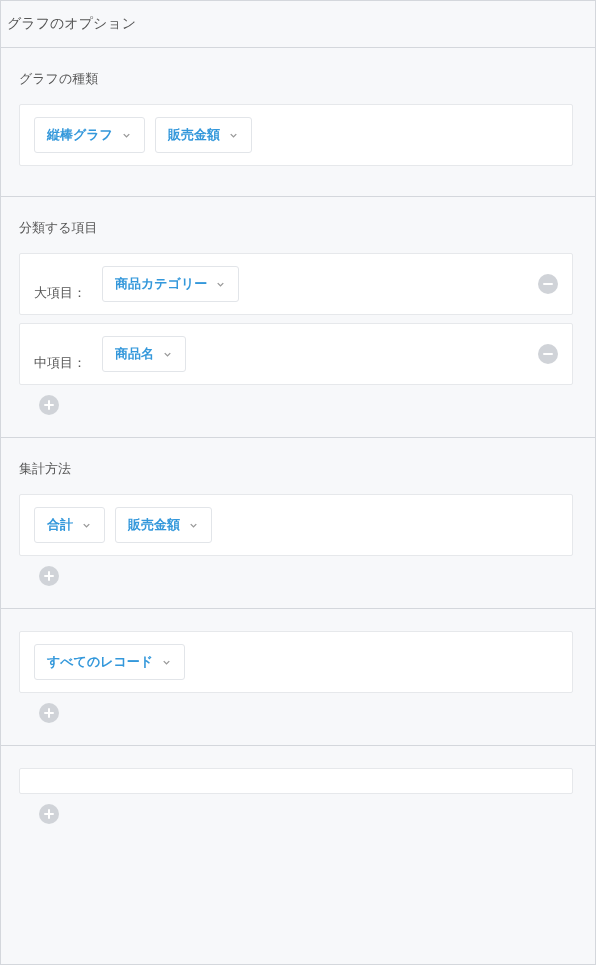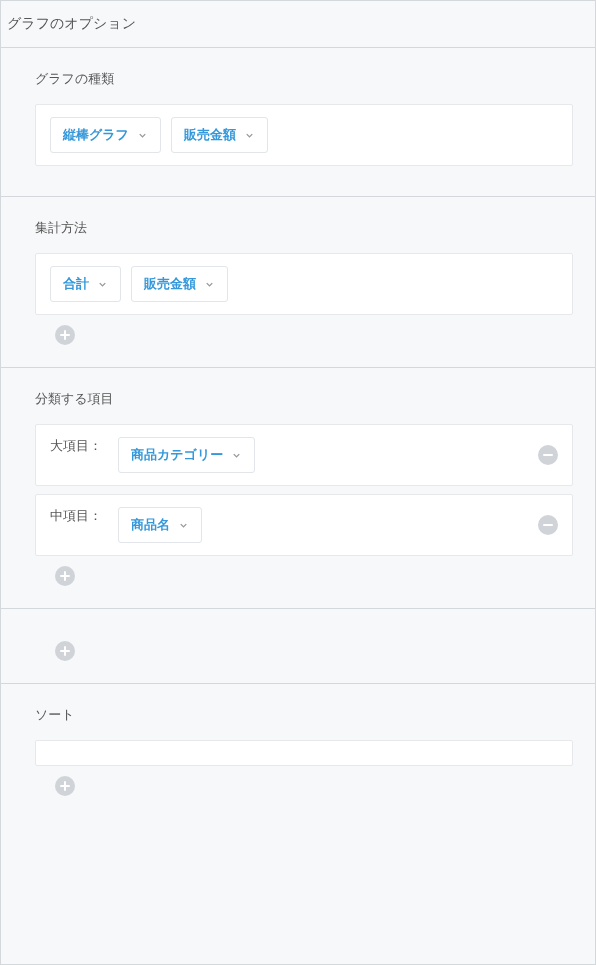--- a/index.html
+++ b/index.html
@@ -21,37 +21,37 @@
       overflow: hidden;
     }
     .panel-title {
       padding: 14px 6px 14px 6px;
       color: #555;
       font-size: 14px;
       font-weight: 400;
     }
     .section {
       border-top: 1px solid #d4d7dc;
-      padding: 22px 22px 22px 34px;
+      padding: 22px 22px 22px 18px;
     }
     .section:first-of-type {
       border-top: 1px solid #d4d7dc;
     }
     .section-label {
       color: #555;
       font-size: 13px;
       margin-bottom: 16px;
     }
     .white-box {
       background: #fff;
       border: 1px solid #e6e8eb;
       border-radius: 2px;
       padding: 12px 14px;
       display: flex;
-      align-items: flex-start;
+      align-items: flex-end;
       gap: 12px;
       margin-bottom: 8px;
       position: relative;
     }
     .select-btn {
       display: inline-flex;
       align-items: center;
       gap: 8px;
       border: 1px solid #e2e5e9;
       background: #fff;
@@ -153,45 +153,20 @@
             <svg viewBox="0 0 24 24" fill="none" stroke="#999" stroke-width="3">
                 <polyline points="6 9 12 15 18 9"></polyline>
               </svg>
           </span>
         </div>
       </div>
     </div>
   </div>
 
   <div class="section">
-    <div class="section-label">集計方法</div>
-    <div class="white-box">
-      <div class="box-row">
-        <div class="select-btn">
-          <span>合計</span>
-          <span class="chev">
-            <svg viewBox="0 0 24 24" fill="none" stroke="#999" stroke-width="3">
-                <polyline points="6 9 12 15 18 9"></polyline>
-              </svg>
-          </span>
-        </div>
-        <div class="select-btn">
-          <span>販売金額</span>
-          <span class="chev">
-            <svg viewBox="0 0 24 24" fill="none" stroke="#999" stroke-width="3">
-                <polyline points="6 9 12 15 18 9"></polyline>
-              </svg>
-          </span>
-        </div>
-      </div>
-    </div>
-    <div class="add-btn"></div>
-  </div>
-
-  <div class="section">
     <div class="section-label">分類する項目</div>
 
     <div class="white-box">
       <span class="field-label">大項目：</span>
       <div class="select-btn">
         <span>商品カテゴリー</span>
         <span class="chev">
           <svg viewBox="0 0 24 24" fill="none" stroke="#999" stroke-width="3">
               <polyline points="6 9 12 15 18 9"></polyline>
             </svg>
@@ -210,25 +185,59 @@
             </svg>
         </span>
       </div>
       <div class="remove-btn"></div>
     </div>
 
     <div class="add-btn"></div>
   </div>
 
   <div class="section">
-    <div class="add-btn"></div>
-  </div>
-
-  <div class="section">
-    <div class="section-label">ソート</div>
+    <div class="section-label">集計方法</div>
     <div class="white-box">
       <div class="box-row">
+        <div class="select-btn">
+          <span>合計</span>
+          <span class="chev">
+            <svg viewBox="0 0 24 24" fill="none" stroke="#999" stroke-width="3">
+                <polyline points="6 9 12 15 18 9"></polyline>
+              </svg>
+          </span>
+        </div>
+        <div class="select-btn">
+          <span>販売金額</span>
+          <span class="chev">
+            <svg viewBox="0 0 24 24" fill="none" stroke="#999" stroke-width="3">
+                <polyline points="6 9 12 15 18 9"></polyline>
+              </svg>
+          </span>
+        </div>
+      </div>
+    </div>
+    <div class="add-btn"></div>
+  </div>
+
+  <div class="section">
+    <div class="white-box">
+      <div class="select-btn">
+        <span>すべてのレコード</span>
+        <span class="chev">
+          <svg viewBox="0 0 24 24" fill="none" stroke="#999" stroke-width="3">
+              <polyline points="6 9 12 15 18 9"></polyline>
+            </svg>
+        </span>
+      </div>
+    </div>
+    <div class="add-btn"></div>
+  </div>
+
+  <div class="section">
+    <div class="white-box">
+      <div class="box-row">
       </div>
     </div>
     <div class="add-btn"></div>
   </div>
 
 </div>
 
 </body></html>

